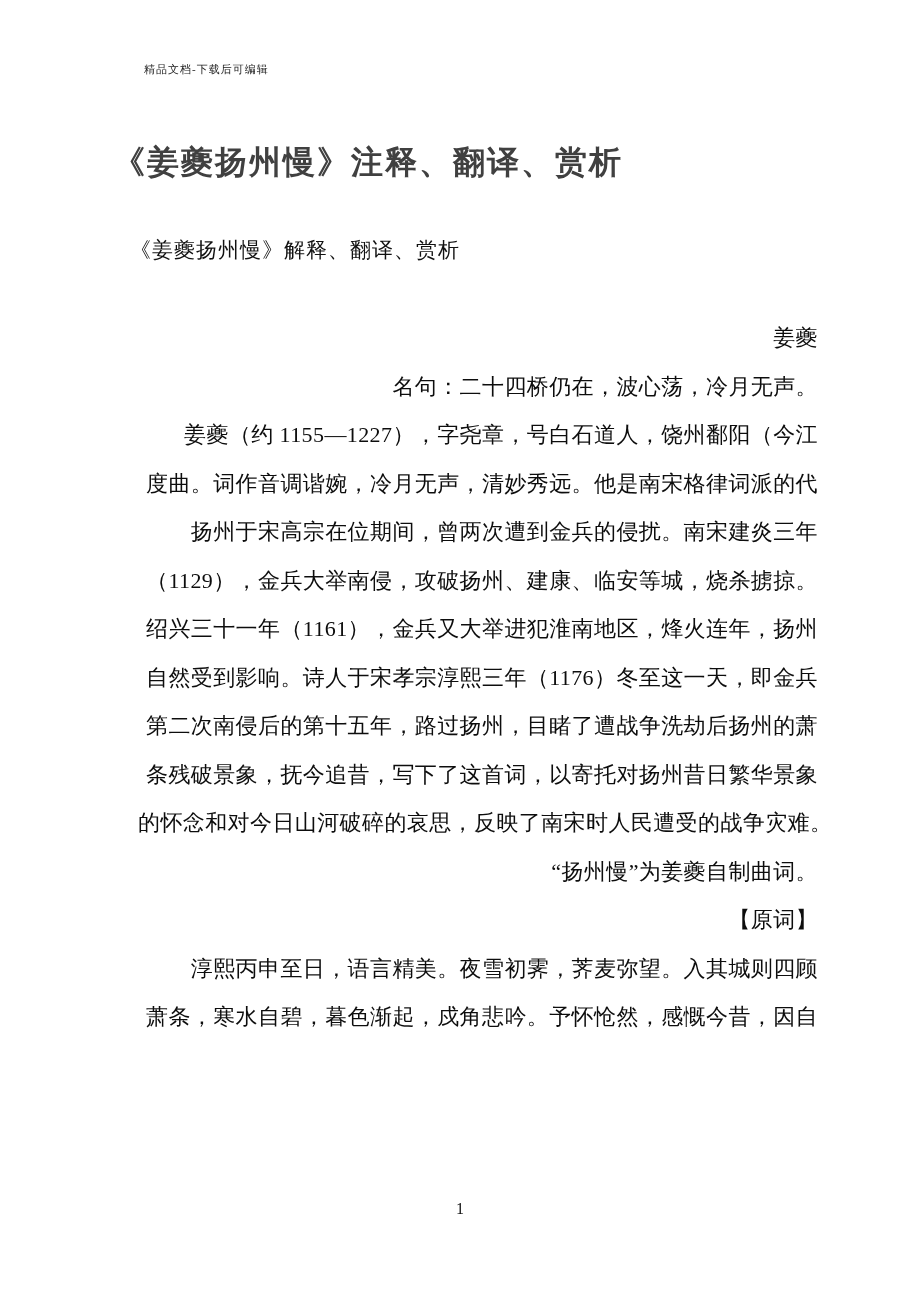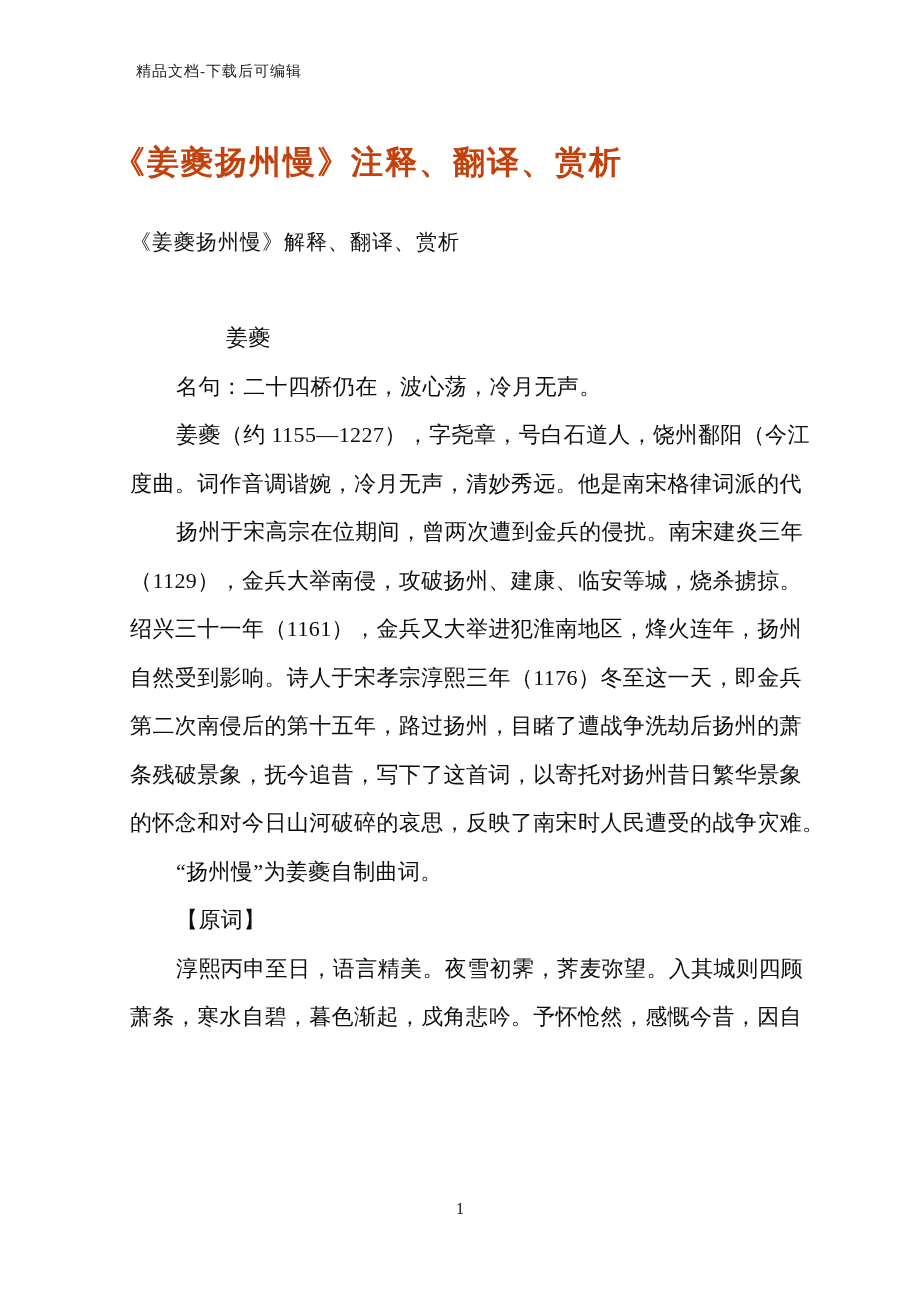--- a/index.html
+++ b/index.html
@@ -9,57 +9,58 @@
     width: 920px;
     height: 1302px;
     font-family: "Liberation Serif", serif;
     color: #1a1a1a;
     overflow: hidden;
   }
   .page { position: absolute; inset: 0; background: #ffffff; }
 
   .doc-header {
     position: absolute;
-    left: 136px;
+    left: 144px;
     top: 62px;
-    font-size: 15px;
+    font-size: 11px;
     letter-spacing: 1px;
     color: #222222;
     white-space: nowrap;
   }
 
   .doc-title {
     position: absolute;
     left: 0;
     top: 141px;
     width: 736px;
     text-align: center;
     font-size: 32px;
     font-weight: bold;
     letter-spacing: 2px;
-    color: #c2410c;
+    color: #404040;
     white-space: nowrap;
   }
 
   .doc-subtitle {
     position: absolute;
     left: 130px;
-    top: 228px;
+    top: 236px;
     font-size: 21px;
     letter-spacing: 1px;
     color: #111111;
     white-space: nowrap;
     font-family: Liberation Serif, serif;
   }
 
   .doc-body {
     position: absolute;
-    left: 130px;
+    left: 138px;
     top: 314px;
     width: 680px;
+    text-align: right;
   }
   .text-line {
     height: 48.5px;
     line-height: 48.5px;
     font-size: 22px;
     letter-spacing: 0.4px;
     white-space: nowrap;
     color: #0d0d0d;
   }
   .ind-2 { padding-left: 46px; }   

